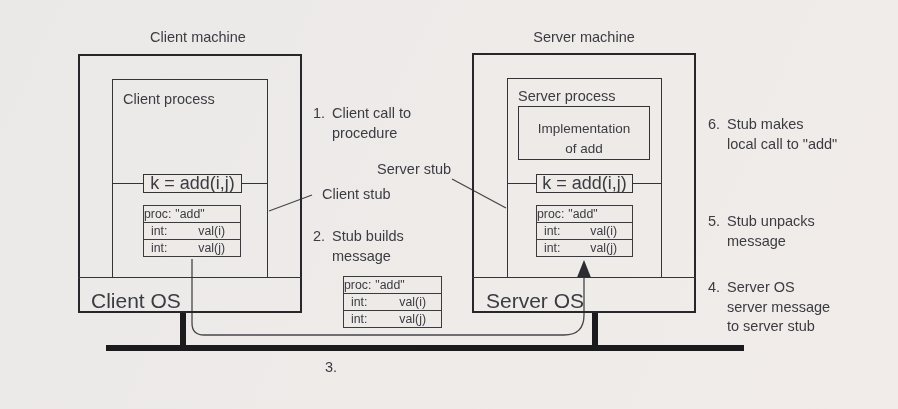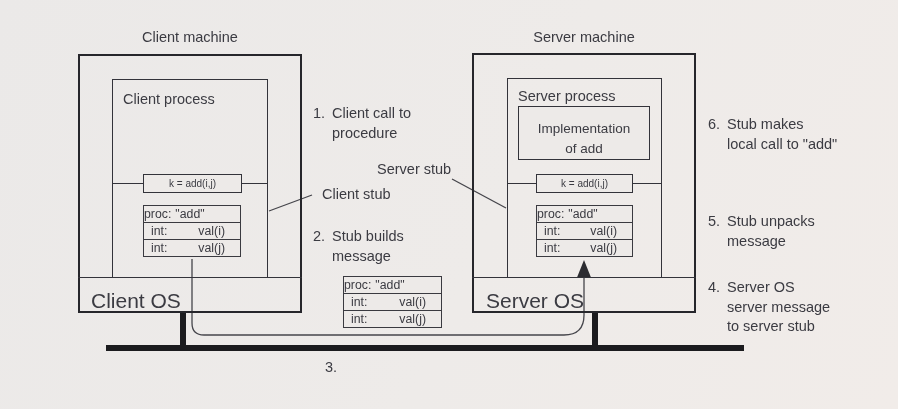--- a/index.html
+++ b/index.html
@@ -10,21 +10,21 @@
     color:#3b3b42;
   }
   svg.layer{position:absolute; left:0; top:0; width:898px; height:409px;}
   .box{position:absolute; border:1.4px solid #33333a; background:transparent; box-sizing:border-box;}
   .box.thick{border-width:2.2px; border-color:#26262b;}
   .lbl{position:absolute; font-size:14.5px; line-height:19px; white-space:nowrap;}
   .os-lbl{font-size:21px;}
   .title{position:absolute; font-size:14.5px; text-align:center; white-space:nowrap;}
   .hline{position:absolute; height:1.4px; background:#33333a;}
   .callbox{position:absolute; border:1.4px solid #33333a; background:#edeae8; box-sizing:border-box;
-    display:flex; align-items:center; justify-content:center; font-size:10px; white-space:nowrap;}
+    display:flex; align-items:center; justify-content:center; font-size:18px; white-space:nowrap;}
   .msgbox{position:absolute; background:#edeae8;}
   .mrow{box-sizing:border-box; height:18px; border:1.2px solid #3a3a40; display:flex; align-items:center;
     font-size:12.3px; white-space:nowrap;}
   .mrow + .mrow{margin-top:-1.2px;}
   .mrow .k{padding-left:7px;}
   .mrow .v{margin-left:auto; padding-right:15px;}
   .mrow.c{}
   .mrow.c .k{padding-left:0;}
   .mrow.c .v{margin-left:4px; padding-right:0;}
   .step{position:absolute; display:flex; font-size:14.5px; line-height:19.5px; white-space:nowrap;}
@@ -42,21 +42,21 @@
   <svg class="layer" viewBox="0 0 898 409">
     <line x1="312" y1="195" x2="269" y2="211" stroke="#45454b" stroke-width="1.3"></line>
     <line x1="452" y1="179" x2="506" y2="208" stroke="#45454b" stroke-width="1.3"></line>
     <path d="M192,259 V323 Q192,335 204,335 H564 Q584,335 584,315 V277" fill="none" stroke="#45454b" stroke-width="1.3"></path>
     <polygon points="584,260 577.2,277 590.8,277" fill="#2c2c31"></polygon>
     <rect x="106" y="345" width="638" height="6" fill="#1b1b1e"></rect>
     <rect x="180" y="313" width="6" height="38" fill="#1b1b1e"></rect>
     <rect x="592" y="313" width="6" height="38" fill="#1b1b1e"></rect>
   </svg>
 
-  <div class="title" style="left:78px; top:29px; width:224px;">Client machine</div>
+  <div class="title" style="left:86px; top:29px; width:224px;">Client machine</div>
 
   <div class="box thick" style="left:78px; top:54px; width:224px; height:259px;"></div>
 
   <div class="box" style="left:112px; top:79px; width:156px; height:199px;"></div>
   <div class="lbl" style="left:123px; top:90px;">Client process</div>
 
   <div class="hline" style="left:112px; top:183px; width:32px;"></div>
   <div class="hline" style="left:241px; top:183px; width:27px;"></div>
 
   <div class="callbox" style="left:143px; top:174px; width:99px; height:19px;">k = add(i,j)</div>

